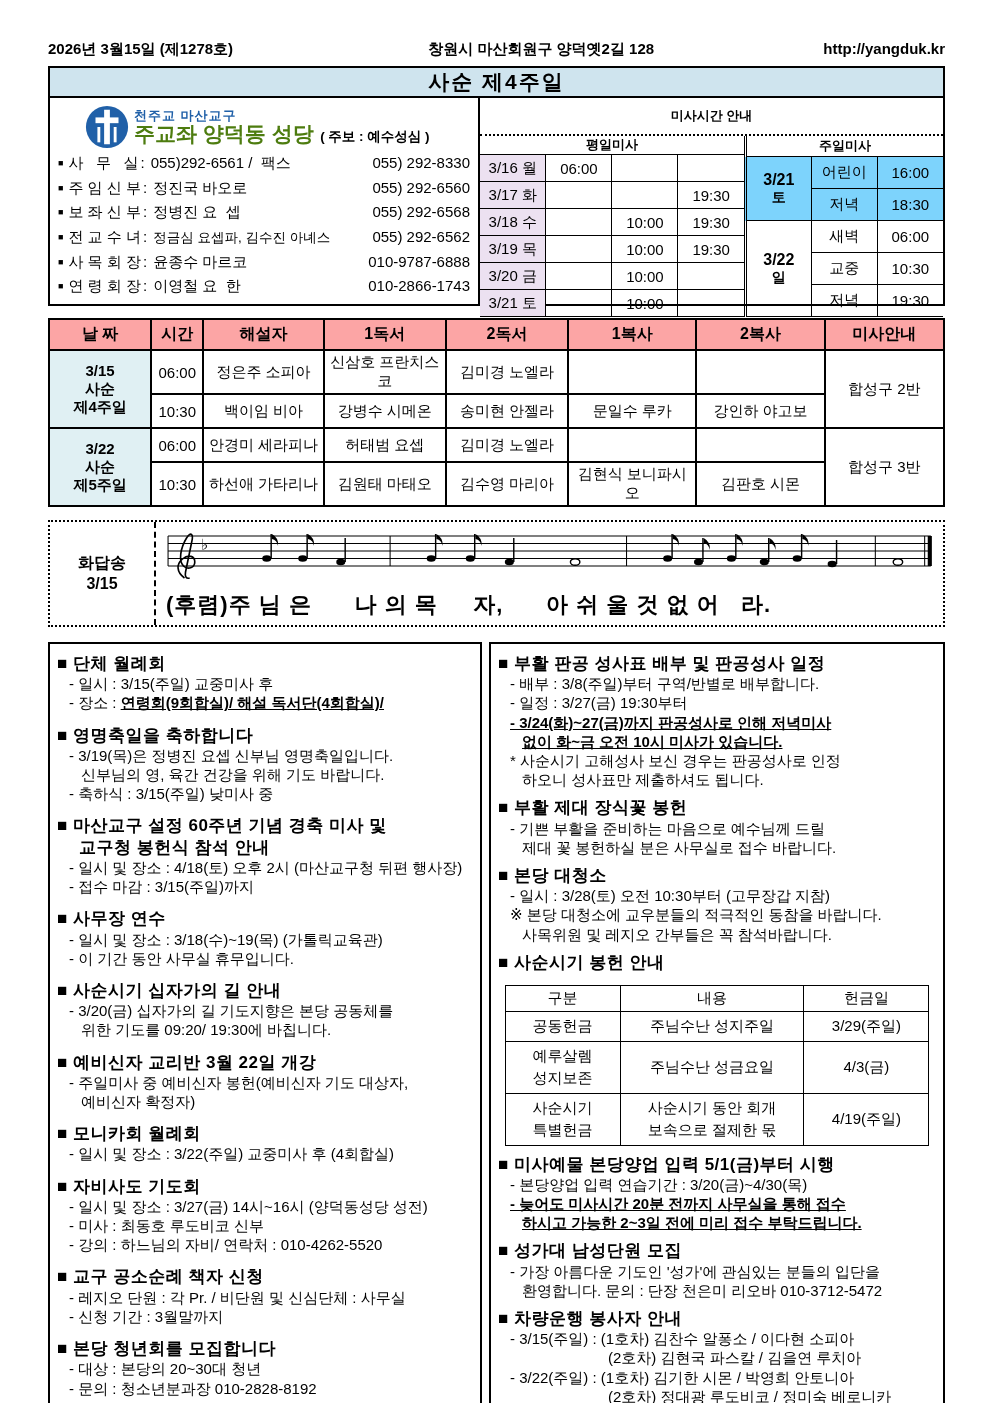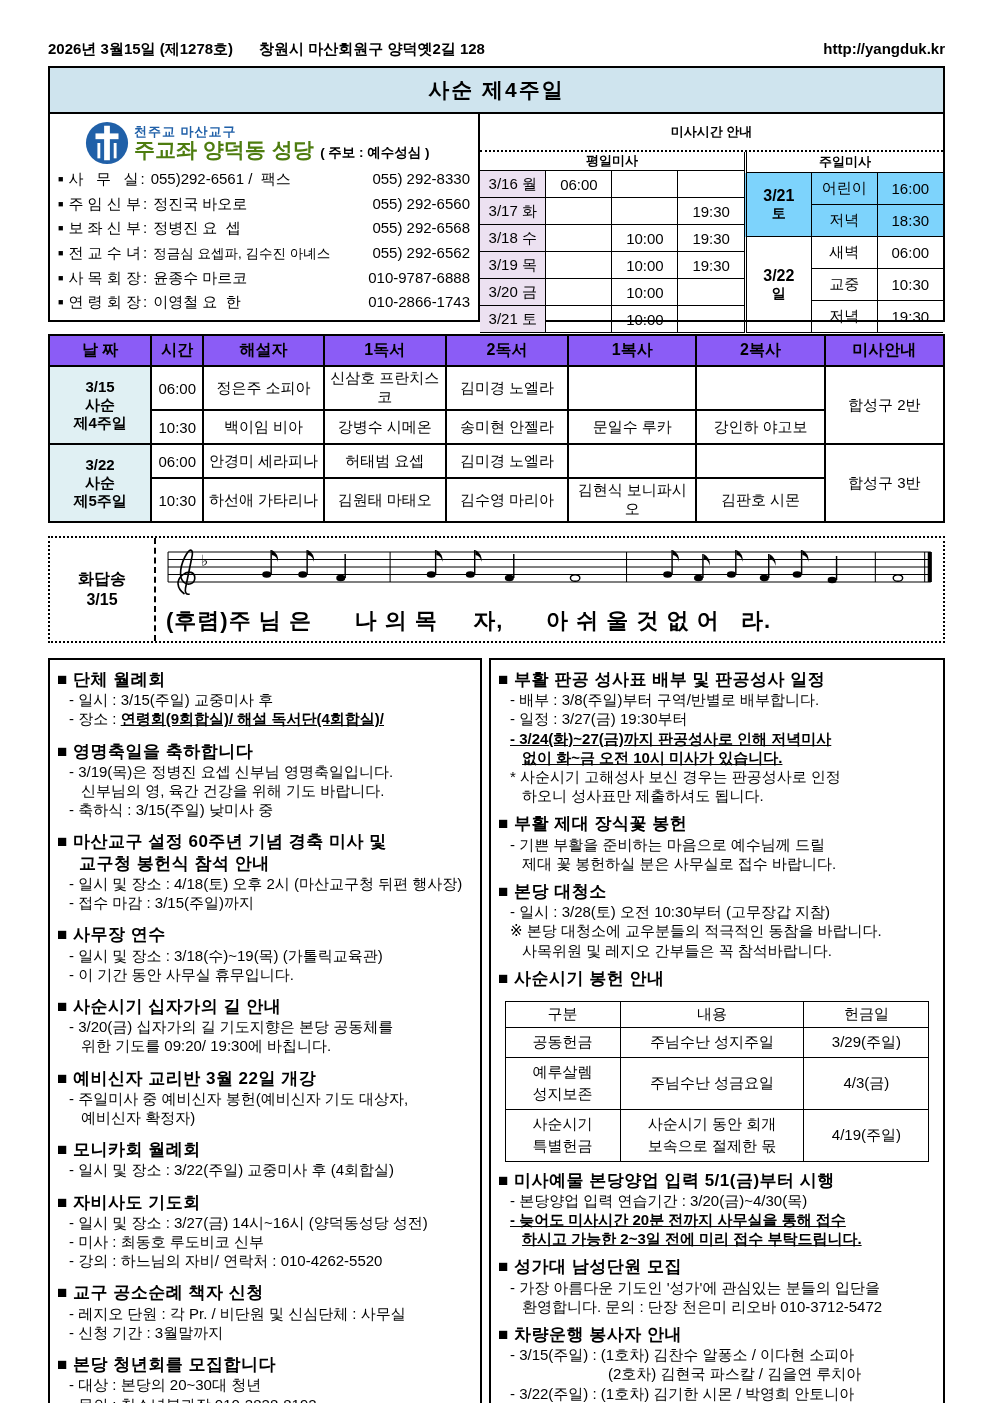--- a/index.html
+++ b/index.html
@@ -6,26 +6,26 @@
   html,body { background:#fff; }
   body {
     width:992px; height:1403px;
     font-family:"Liberation Sans","DejaVu Sans",sans-serif;
     color:#000; position:relative;
   }
   .page { position:absolute; left:48px; top:40px; width:897px; }
 
   
   .topbar { display:flex; align-items:baseline; font-weight:bold; font-size:15px; margin-bottom:7px; }
-  .topbar .addr { flex:1; text-align:left;padding-left:26px; }
+  .topbar .addr { flex:1; text-align:center;padding-left:26px; }
 
   
   .title-bar {
     border:2px solid #000; background:#cfe4ee; text-align:center;
-    font-size:21px; font-weight:bold; padding:8px 0; letter-spacing:2px;
+    font-size:21px; font-weight:bold; padding:0 0; letter-spacing:2px;
   }
 
   
   .info-row { display:flex; border:2px solid #000; border-top:none; height:208px; }
   .church { width:430px; border-right:2px solid #000; padding:4px 8px 2px 8px; display:flex; flex-direction:column; }
   .logo-row { display:flex; align-items:center; margin:2px 0 4px 26px; }
   .logo-mark { width:46px; height:46px; flex:0 0 46px; }
   .logo-text { margin-left:4px; line-height:1.05; white-space:nowrap; }
   .logo-line1 { color:#2060a8; font-weight:bold; font-size:13px; letter-spacing:1px; }
   .logo-line2 { color:#4d7c0f; font-weight:bold; font-size:21px; }
@@ -54,21 +54,21 @@
   td.sat { background:#7dd3fc; }
   td.sun-day { font-weight:bold; }
   td.sun-day .d1 { font-size:16px; display:block; }
   td.sun-day .d2 { font-size:14px; display:block; }
   .noborder-l { border-left:none !important; }
   .noborder-r { border-right:none !important; }
 
   
   table.schedule { border-collapse:collapse; width:100%; margin-top:12px; table-layout:fixed; }
   table.schedule th, table.schedule td { border:2px solid #000; text-align:center; font-size:15px; padding:2px; }
-  table.schedule th { background:#8b5cf6; font-size:16px; height:31px; }
+  table.schedule th { background:#fca5a5; font-size:16px; height:31px; }
   table.schedule td { height:34px; }
   td.datecell { background:#e0f0f3; font-weight:bold; white-space:pre-line; line-height:1.2; }
 
   
   .psalm { display:flex; border:2px dotted #000; margin-top:13px; height:107px; }
   .psalm-label { width:106px; border-right:2px dashed #000; display:flex; flex-direction:column;
     align-items:center; justify-content:center; font-weight:bold; font-size:16px; line-height:1.3; }
   .psalm-music { flex:1; padding:4px 6px 2px 10px; display:flex; flex-direction:column; }
   .psalm-music svg { width:100%; height:62px; }
   .lyrics { font-size:22px; font-weight:bold; white-space:pre; letter-spacing:1px; margin-top:2px; }

